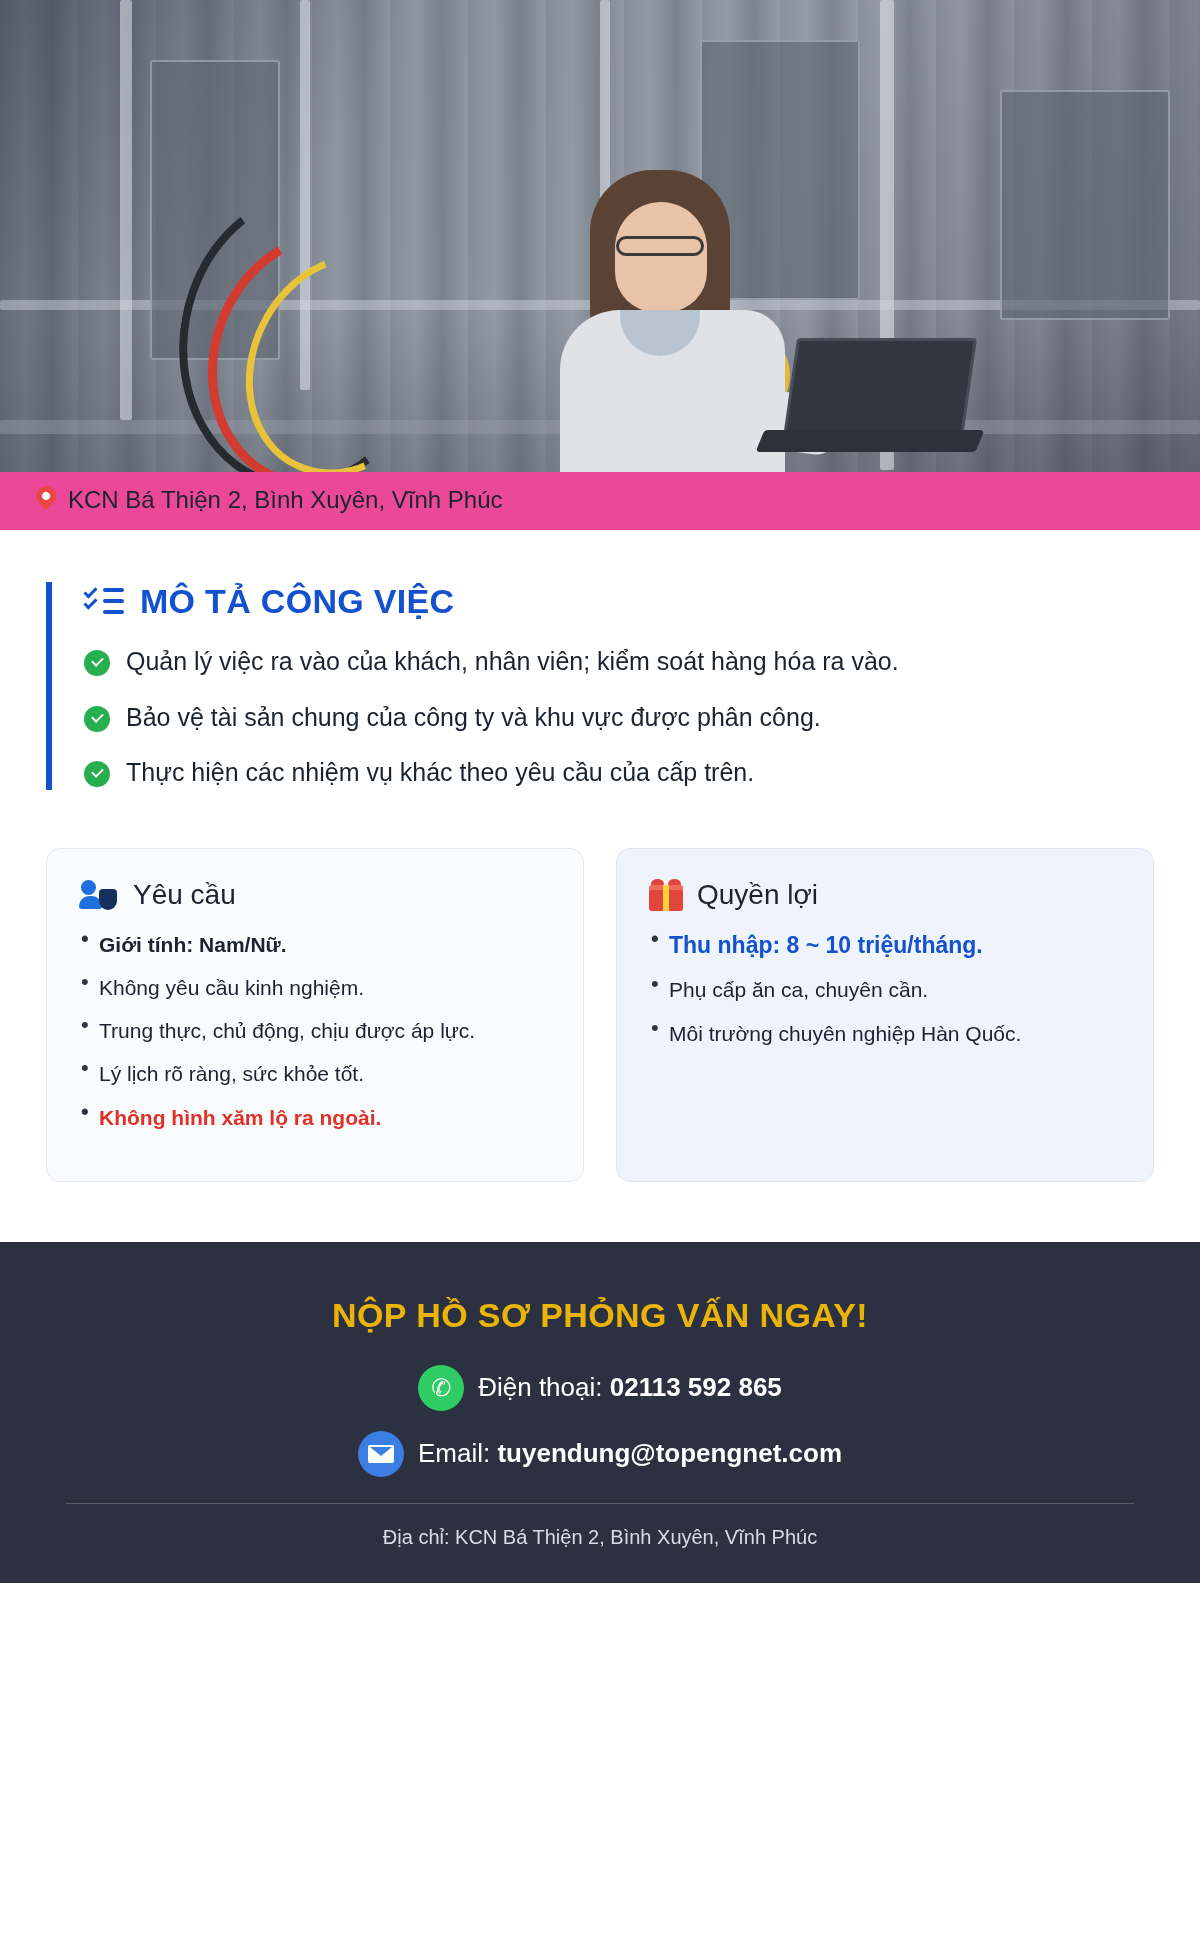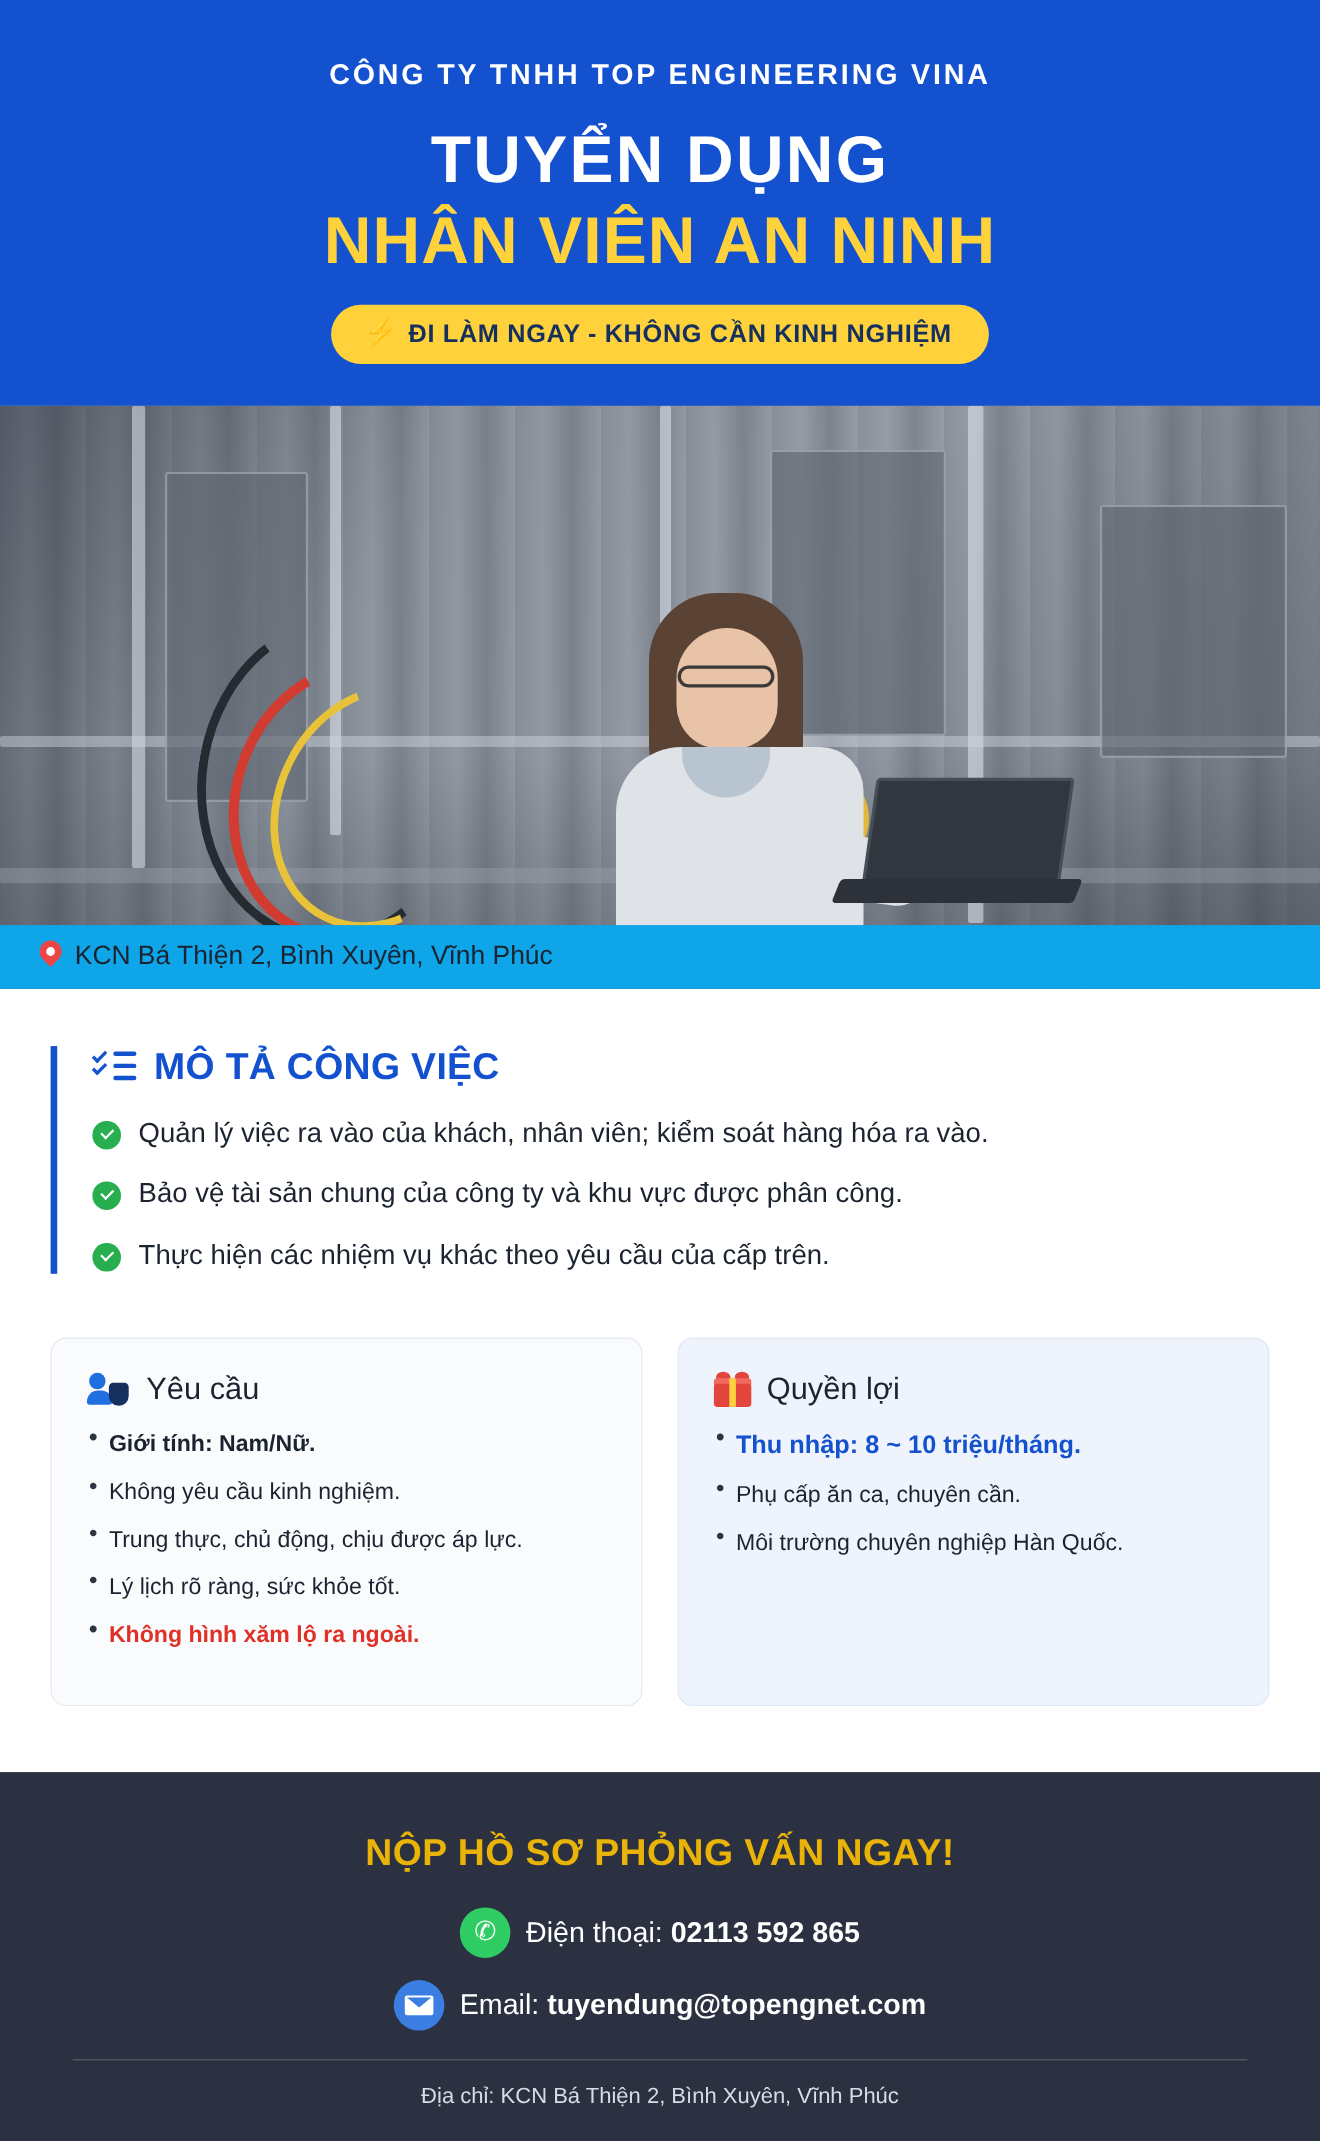--- a/index.html
+++ b/index.html
@@ -158,21 +158,21 @@
   .speaker {
     position: absolute; left: 700px; top: 330px; width: 90px; height: 90px;
     background: #1f232a; border: 8px solid #e3b83a; border-radius: 50%;
   }
   .hero-fade {
     position: absolute; inset: 0;
     background: linear-gradient(to bottom, rgba(255,255,255,0) 62%, rgba(255,255,255,.0) 100%);
   }
   .addr-bar {
     position: absolute; left: 0; right: 0; bottom: 0;
-    background: #0ea5e9;
+    background: #ec4899;
     padding: 14px 36px 16px 36px;
     display: flex; align-items: center; gap: 12px;
   }
   .pin {
     width: 20px; height: 28px; position: relative; flex: 0 0 auto;
   }
   .pin i {
     position: absolute; left: 0; top: 0; width: 20px; height: 20px;
     background: #ec4545; border-radius: 50% 50% 50% 0;
     transform: rotate(-45deg); display: block;
@@ -328,31 +328,20 @@
     height: 1px; background: rgba(255,255,255,.22);
     margin: 26px 20px 22px 20px;
   }
   .footer-addr { color: #d8dce4; font-size: 20px; }
 </style>
 </head>
 <body>
 
 <div class="page">
 
-  <div class="header">
-    <div class="company">CÔNG TY TNHH TOP ENGINEERING VINA</div>
-    <div class="title-main">TUYỂN DỤNG</div>
-    <div class="title-sub">NHÂN VIÊN AN NINH</div>
-    <div class="badge-wrap">
-      <div class="badge">
-        <span class="bolt">⚡</span>
-        <span>ĐI LÀM NGAY - KHÔNG CẦN KINH NGHIỆM</span>
-      </div>
-    </div>
-  </div>
 
   <div class="hero">
     <div class="hero-bg"></div>
     <div class="hero-rail r1"></div>
     <div class="hero-rail r2"></div>
     <div class="hero-rail r3"></div>
     <div class="hero-rail r4"></div>
     <div class="hero-rail r5"></div>
     <div class="hero-rail r6"></div>
     <div class="hero-panel p1"></div>

